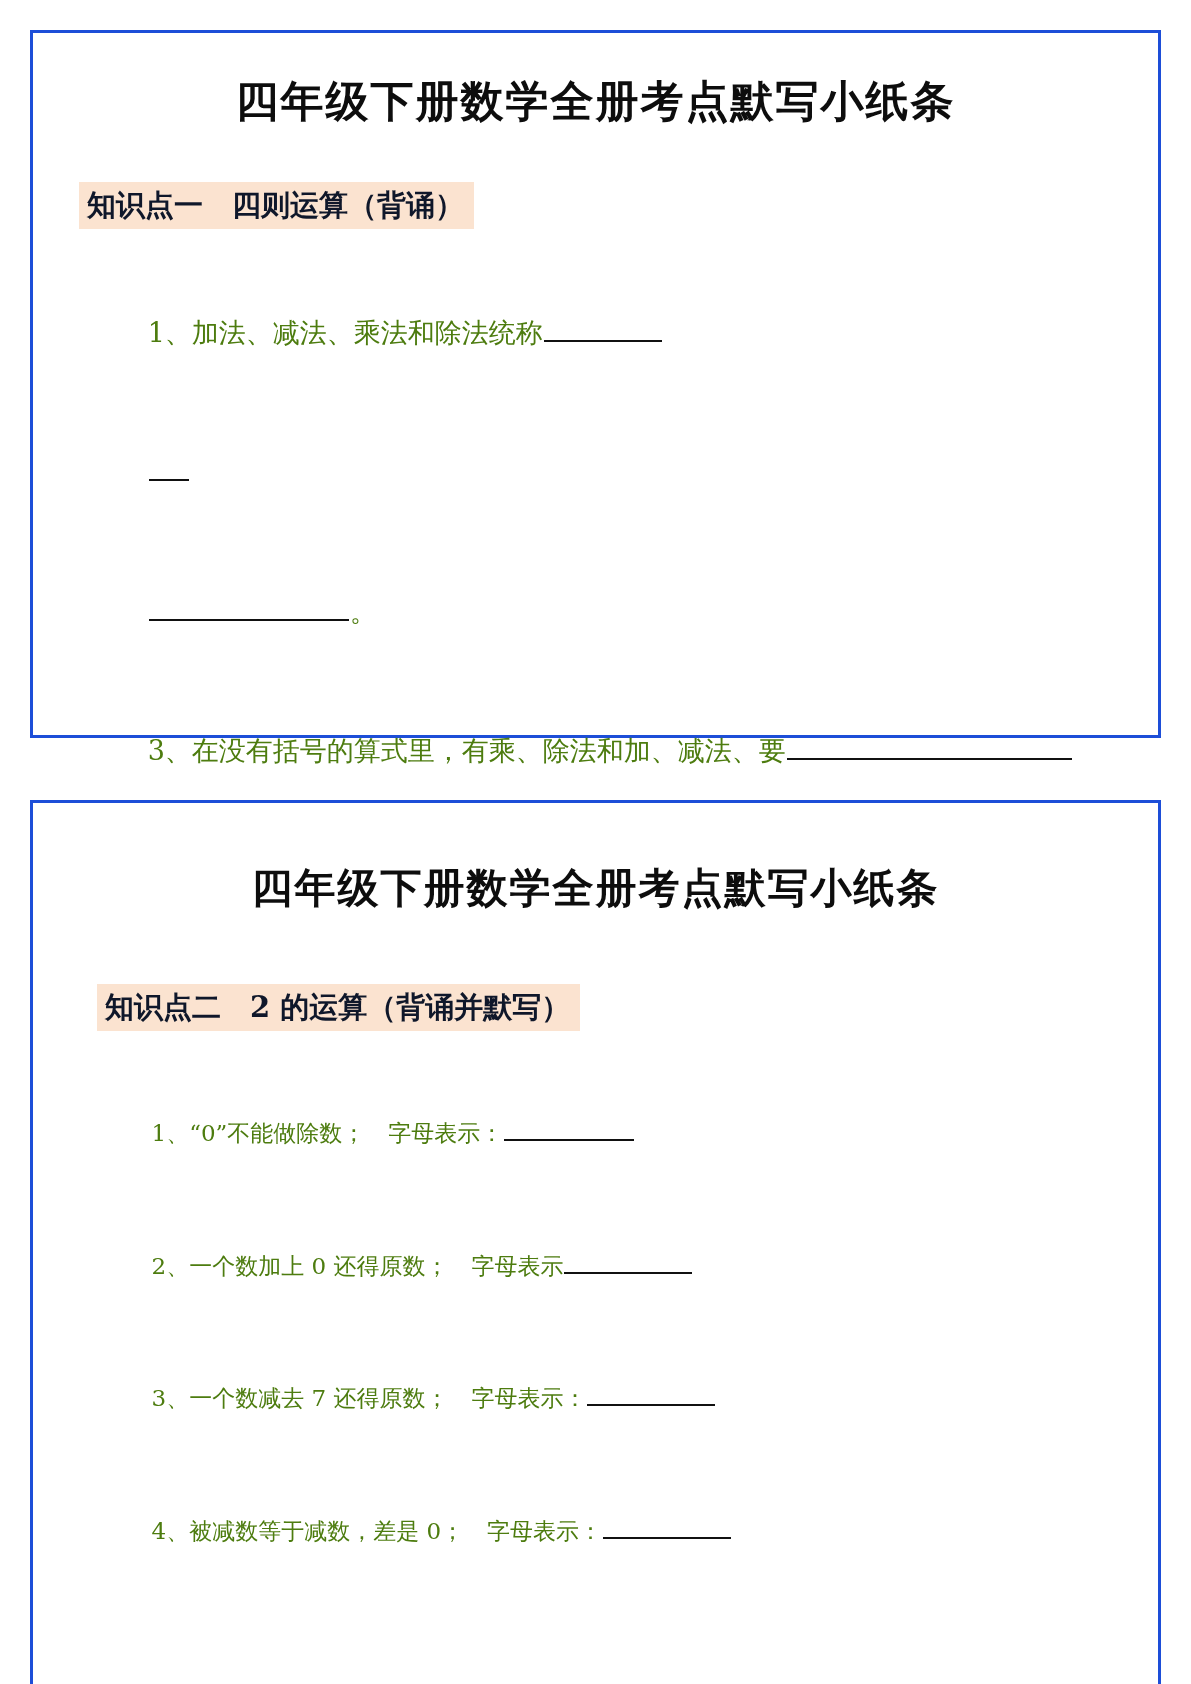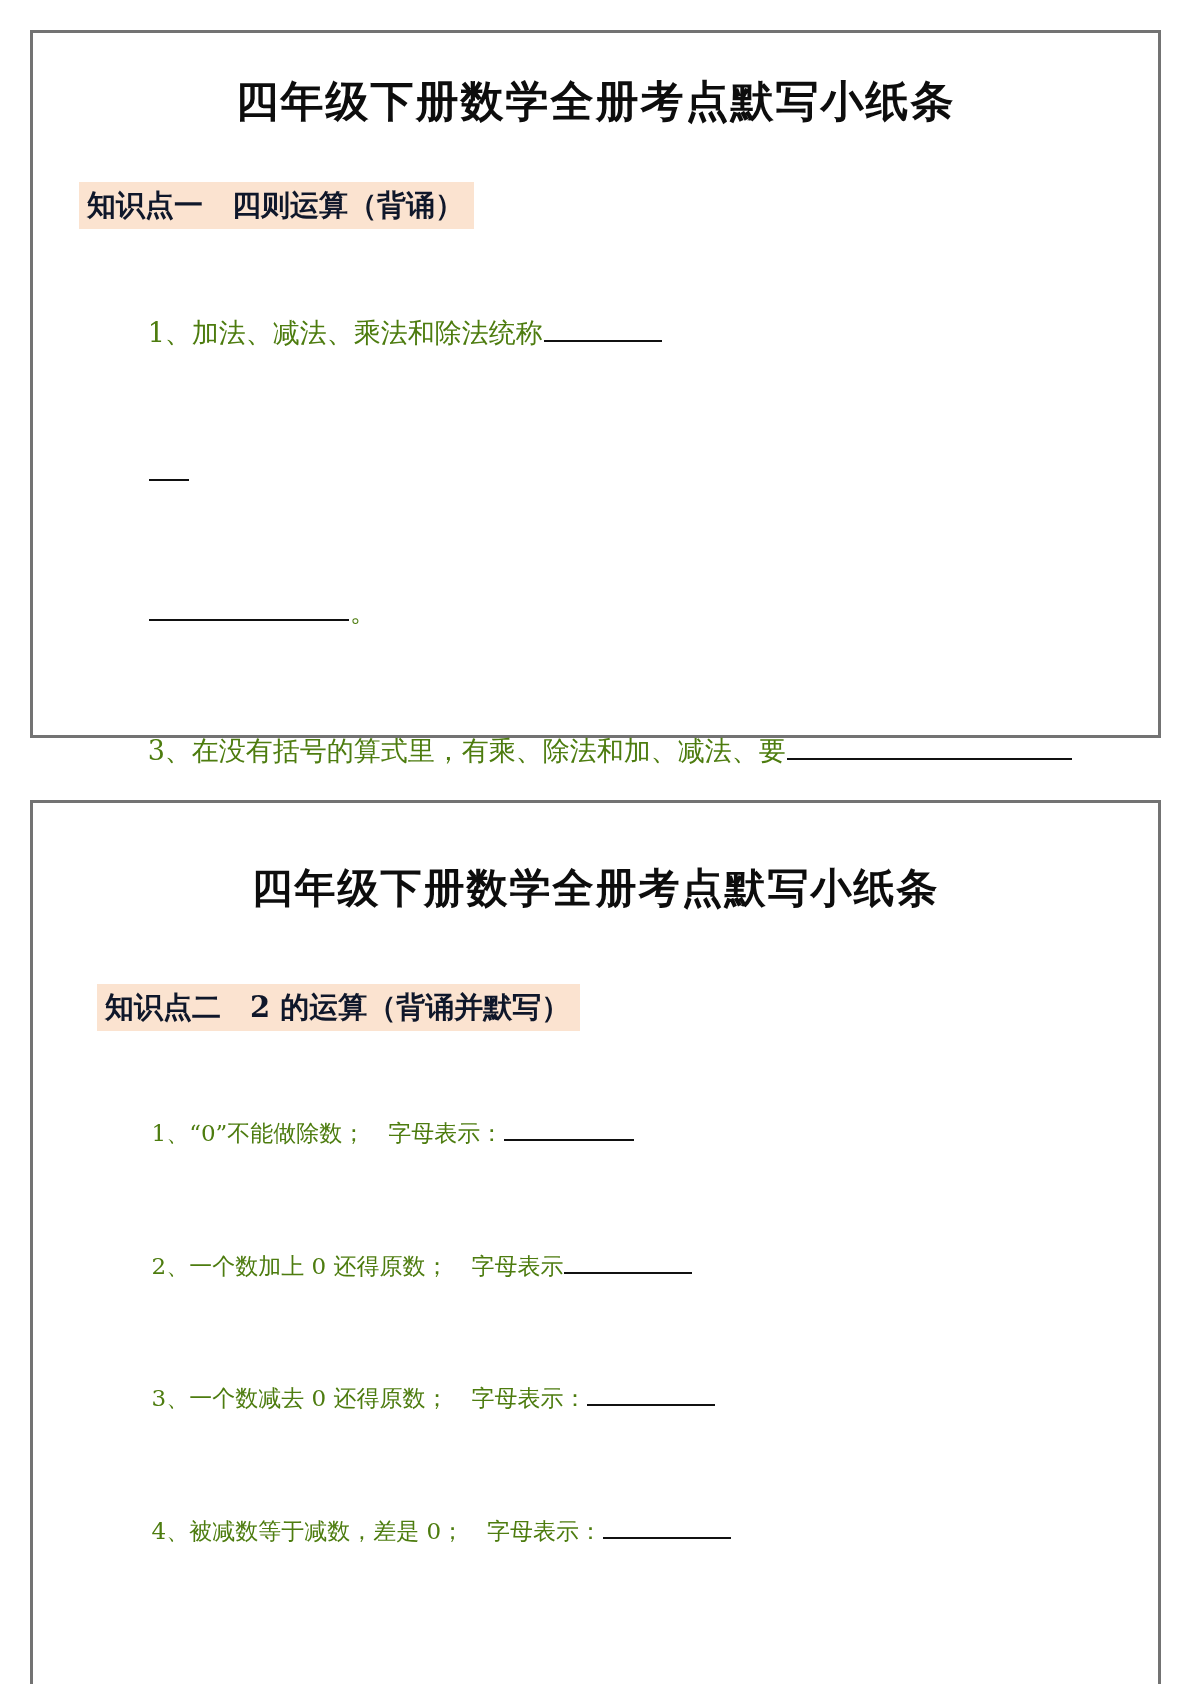--- a/index.html
+++ b/index.html
@@ -20,21 +20,21 @@
     width: 1191px;
     height: 1684px;
     box-sizing: border-box;
     padding: 30px 30px 0 30px;
     display: flex;
     flex-direction: column;
   }
 
   
   .card {
-    border: 3px solid #737373;
+    border: 3px solid #1d4ed8;
     background: #ffffff;
     box-sizing: border-box;
     position: relative;
   }
   .card-one {
     height: 708px;
     padding: 44px 46px 20px 46px;
   }
   .card-spacer {
     height: 62px;
@@ -158,21 +158,21 @@
     </div>
 
     <div class="body-block">
       <p class="line">
         <span>1、“0”不能做除数；　字母表示：</span><span class="blank" style="width: 130px;"></span><span></span>
       </p>
       <p class="line">
         <span>2、一个数加上 0 还得原数；　字母表示</span><span class="blank" style="width: 128px;"></span><span></span>
       </p>
       <p class="line">
-        <span>3、一个数减去 0 还得原数；　字母表示：</span><span class="blank" style="width: 128px;"></span><span></span>
+        <span>3、一个数减去 7 还得原数；　字母表示：</span><span class="blank" style="width: 128px;"></span><span></span>
       </p>
       <p class="line">
         <span>4、被减数等于减数，差是 0；　字母表示：</span><span class="blank" style="width: 128px;"></span><span></span>
       </p>
       <p class="line">
         <span></span>
       </p>
 
     </div>
   </div>

